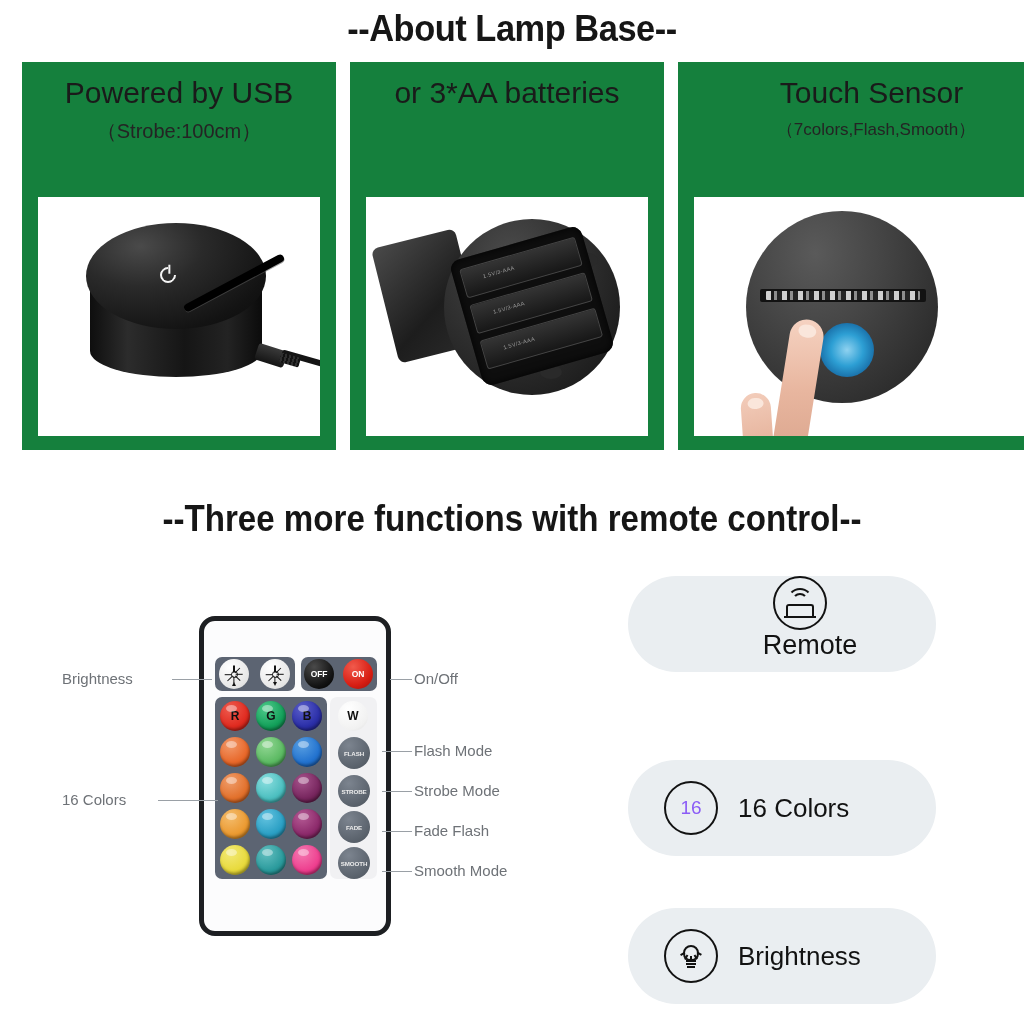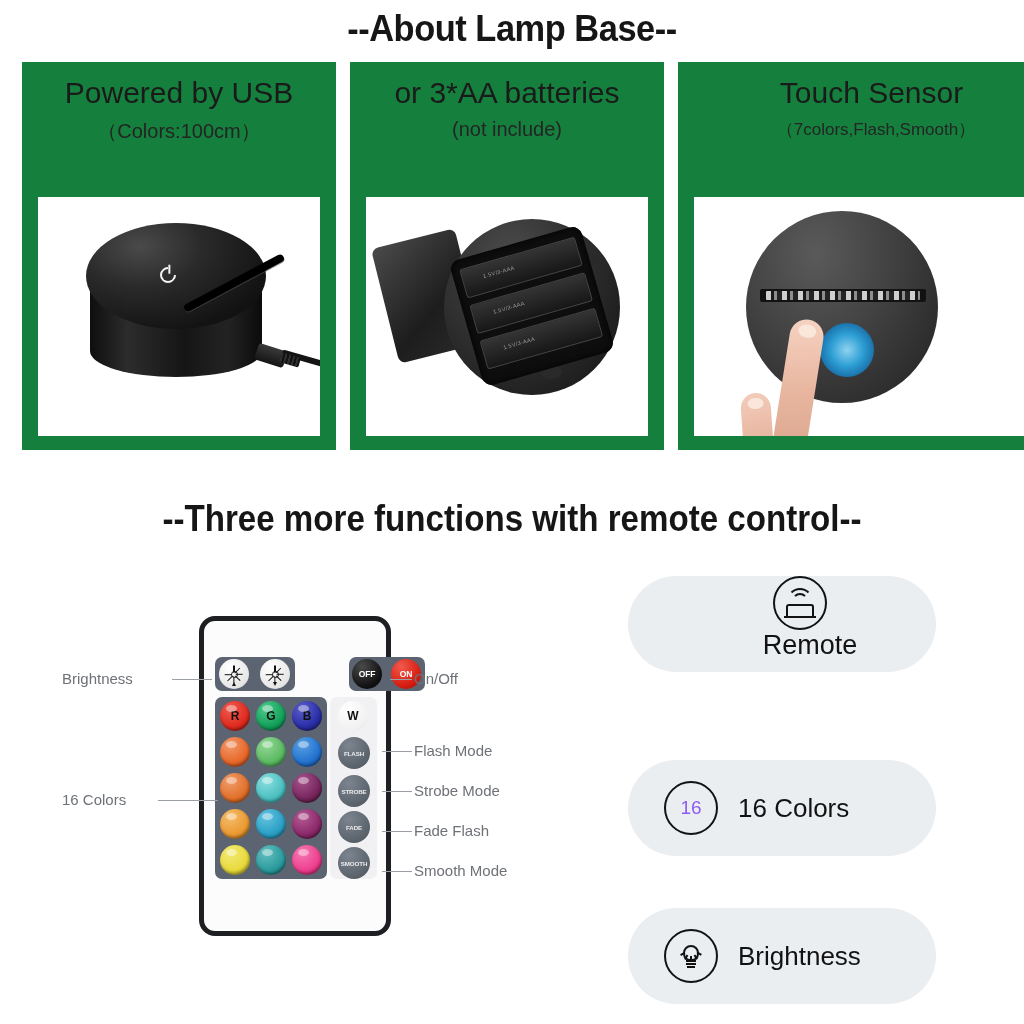--- a/index.html
+++ b/index.html
@@ -179,21 +179,21 @@
     border-radius:16px;
   }
   .rc-toprow {
     position:absolute; left:11px; top:36px; width:162px; height:34px;
   }
   .rc-grp {
     position:absolute; top:0; height:34px;
     background:#5c6472; border-radius:7px;
   }
   .rc-grp-dim { left:0; width:80px; }
-  .rc-grp-pwr { left:86px; width:76px;margin-left:48px; }
+  .rc-grp-pwr { left:86px; width:76px; }
   .rc-btn-round {
     position:absolute; width:30px; height:30px; border-radius:50%;
     top:2px;
     display:flex; align-items:center; justify-content:center;
     font-size:8.5px; font-weight:700; letter-spacing:-.2px;
   }
   .rc-dim1 { left:4px;  background:radial-gradient(circle at 34% 28%,#fff,#e6e6e6 70%,#cfcfcf); }
   .rc-dim2 { left:45px; background:radial-gradient(circle at 34% 28%,#fff,#e6e6e6 70%,#cfcfcf); }
   .rc-off  { left:3px;  background:radial-gradient(circle at 34% 26%,#4a4a4a,#131313 65%,#000); color:#fff; }
   .rc-on   { left:42px; background:radial-gradient(circle at 34% 26%,#f15a4c,#d81e13 62%,#a30d05); color:#fff; }
@@ -269,38 +269,37 @@
 </style>
 </head>
 <body>
 
 <div id="section-base">
 
   <div id="base-title">--About Lamp Base--</div>
 
   <div class="panel" id="panel-usb">
     <div class="panel-head">Powered by USB</div>
-    <div class="panel-sub">（Colors:100cm）</div>
+    <div class="panel-sub">（Strobe:100cm）</div>
     <div class="panel-photo">
       <div class="lamp-wrap">
         <div class="lamp-cyl-side"></div>
         <div class="lamp-top">
           <div class="lamp-slot"></div>
           <div class="lamp-power"></div>
         </div>
         <div class="usb-plug"></div>
         <div class="usb-cable"></div>
         <div class="usb-strain"></div>
       </div>
     </div>
   </div>
 
   <div class="panel" id="panel-battery">
     <div class="panel-head">or 3*AA batteries</div>
-    <div class="panel-sub">(not include)</div>
     <div class="panel-photo">
       <div class="batt-cover"></div>
       <div class="batt-body">
         <div class="batt-foot" style="left:18px; top:48px;"></div>
         <div class="batt-foot" style="left:132px; top:34px;"></div>
         <div class="batt-foot" style="left:96px; top:146px;"></div>
         <div class="batt-well">
           <div class="batt-slot">
             <div class="batt-lbl">1.5V/3-AAA</div>
           </div>

